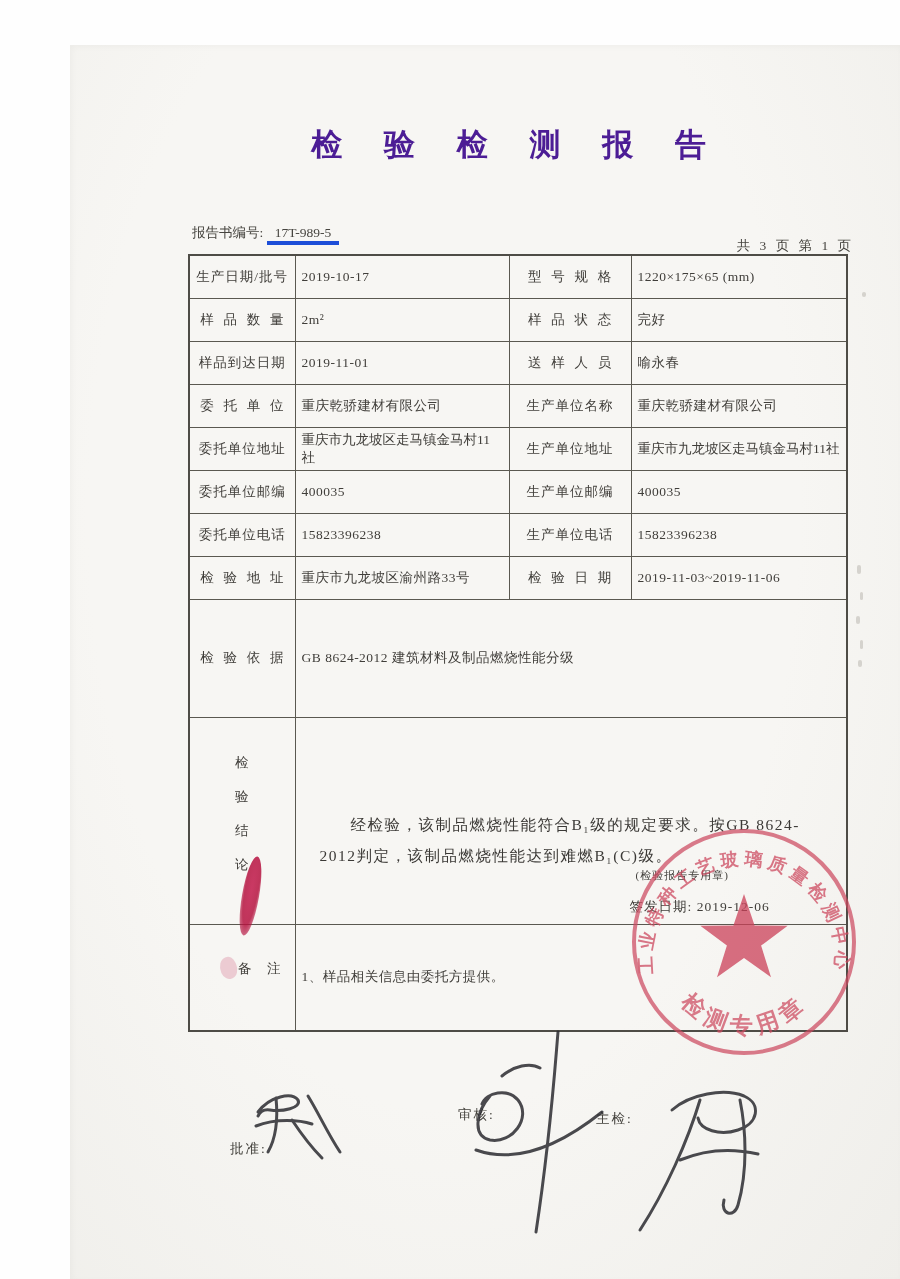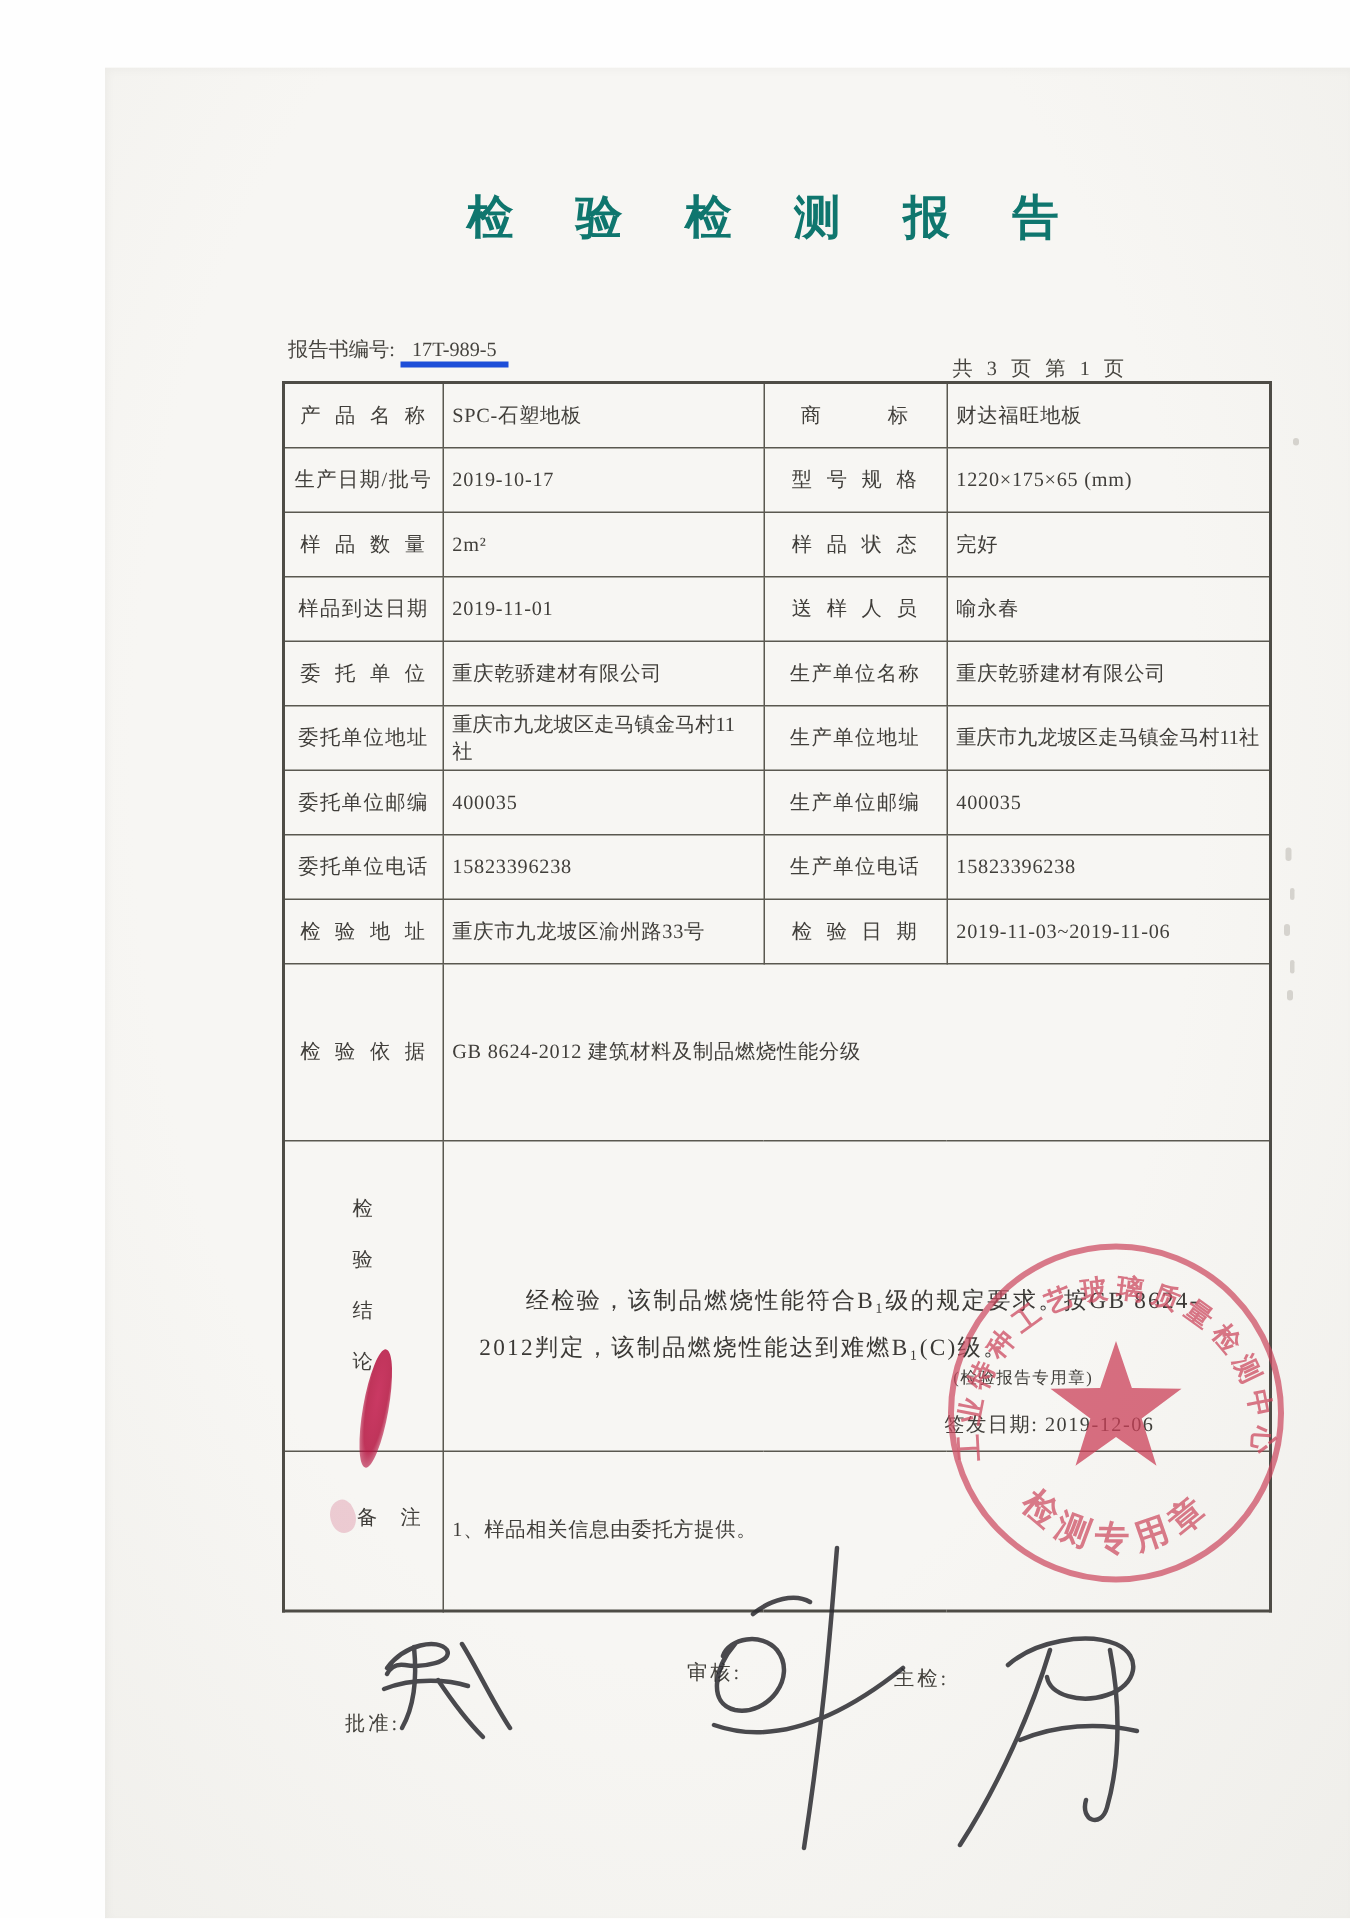--- a/index.html
+++ b/index.html
@@ -2,24 +2,24 @@
 <html><head>
 <meta charset="utf-8">
 <style>
   html,body{margin:0;padding:0;background:#ffffff;}
   #page{position:relative;width:900px;height:1279px;background:#fefefe;overflow:hidden;
         font-family:"Liberation Serif","DejaVu Serif",serif;color:#3f3d3a;}
   #paper{position:absolute;left:70px;top:45px;right:0;bottom:0;
          background:radial-gradient(ellipse at 45% 38%,#f7f6f3 55%,#efeeea 100%);
          box-shadow:inset 2px 2px 6px rgba(0,0,0,0.03);}
   .doc-title{position:absolute;left:188px;top:124px;width:658px;text-align:center;
-             font-size:31px;font-weight:bold;letter-spacing:17px;color:#0f766e;}
+             font-size:31px;font-weight:bold;letter-spacing:17px;color:#4c1d95;}
   .report-line{position:absolute;left:192px;top:224px;font-size:13.5px;color:#46443f;}
   .report-line .num{border-bottom:4px solid #1d4ed8;padding:0 8px 1px 8px;text-align:right;}
-  .page-count{position:absolute;left:635px;top:237px;width:246px;
+  .page-count{position:absolute;left:608px;top:237px;width:246px;text-align:right;
               font-size:13.5px;letter-spacing:3px;color:#46443f;}
   table.rpt{position:absolute;left:188px;top:254px;border-collapse:collapse;table-layout:fixed;
             width:658px;font-size:13.5px;color:#403e3a;}
   table.rpt td{border:1.5px solid #5a5850;padding:2px 6px;vertical-align:middle;}
   table.rpt{border:2px solid #4e4c46;}
   td.lbl{text-align:center;white-space:pre;letter-spacing:1px;}
   td.val{text-align:left;padding-left:12px;letter-spacing:0.5px;}
   tr.r{height:43px;}
   tr.basis{height:118px;}
   tr.concl{height:203px;}
@@ -61,26 +61,20 @@
   <div class="page-count">共 3 页 第 1 页</div>
 
   <table class="rpt">
     <colgroup>
         <col style="width:106px">
         <col style="width:214px">
         <col style="width:122px">
         <col style="width:216px">
       </colgroup>
     <tbody>
-        <tr class="r">
-      <td class="lbl">产  品  名  称</td>
-      <td class="val">SPC-石塑地板</td>
-      <td class="lbl">商　　　标</td>
-      <td class="val">财达福旺地板</td>
-    </tr>
     <tr class="r">
       <td class="lbl">生产日期/批号</td>
       <td class="val">2019-10-17</td>
       <td class="lbl">型  号  规  格</td>
       <td class="val">1220×175×65 (mm)</td>
     </tr>
     <tr class="r">
       <td class="lbl">样  品  数  量</td>
       <td class="val">2m²</td>
       <td class="lbl">样  品  状  态</td>

